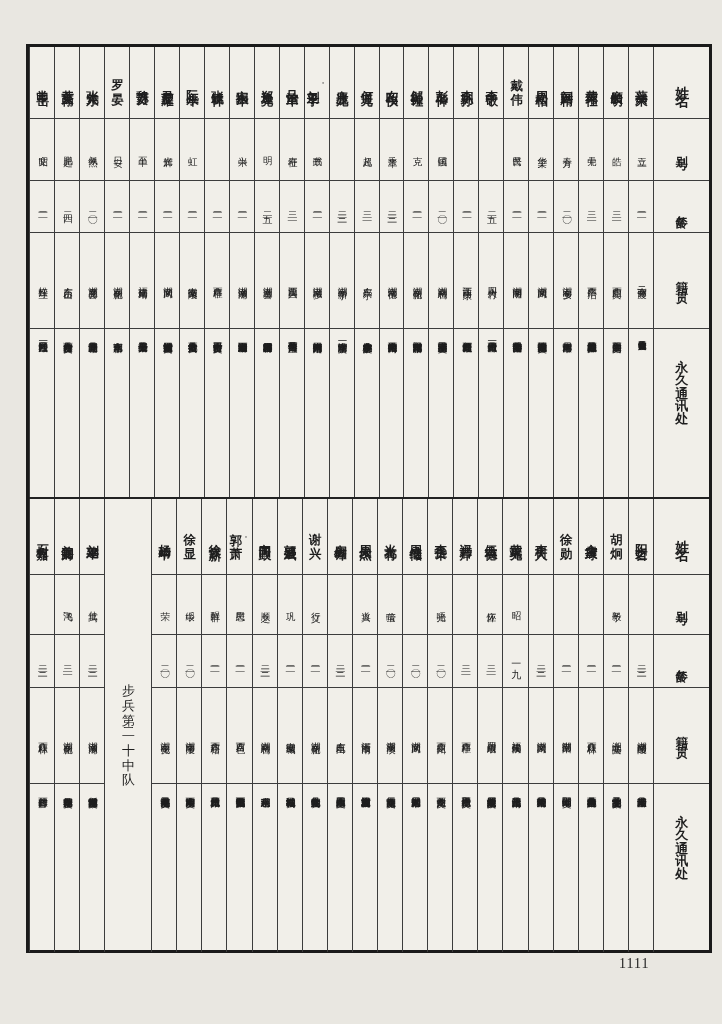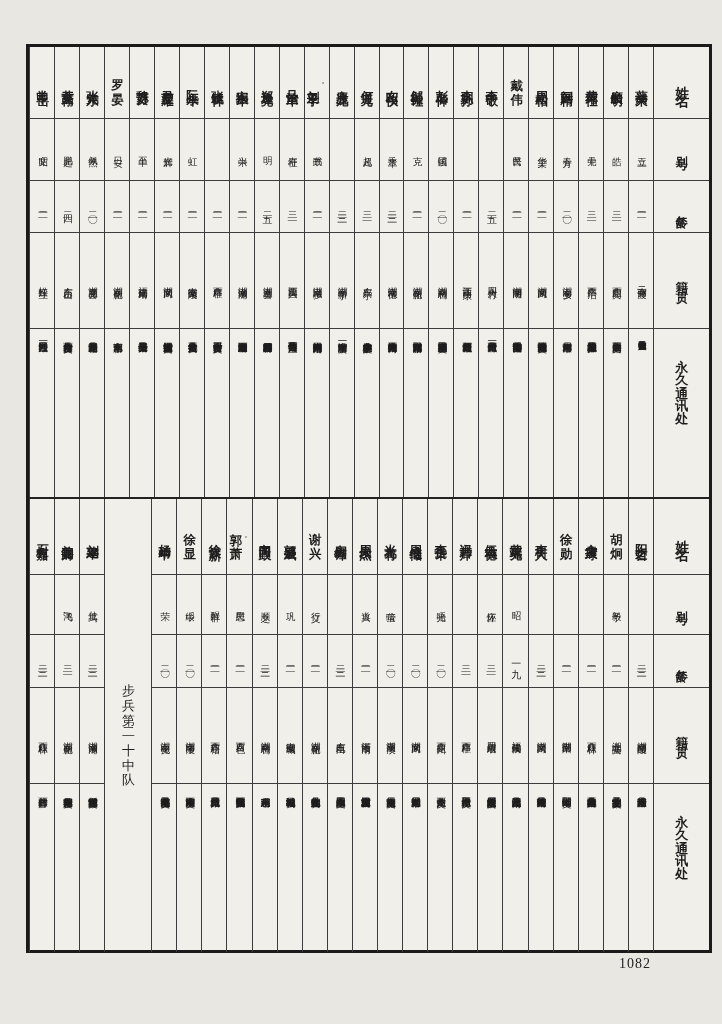--- a/index.html
+++ b/index.html
@@ -928,14 +928,14 @@
           </div>
           <div class="cell r-native">
             <span class="v">广西桂林</span>
           </div>
           <div class="cell r-addr">
             <span class="v" style="font-size: 9.5px;">广西雒容邮转</span>
           </div>
         </div>
       </div>
   </div>
-  <span class="page-number">1082</span>
+  <span class="page-number">1111</span>
 </div>
 
 </body></html>

